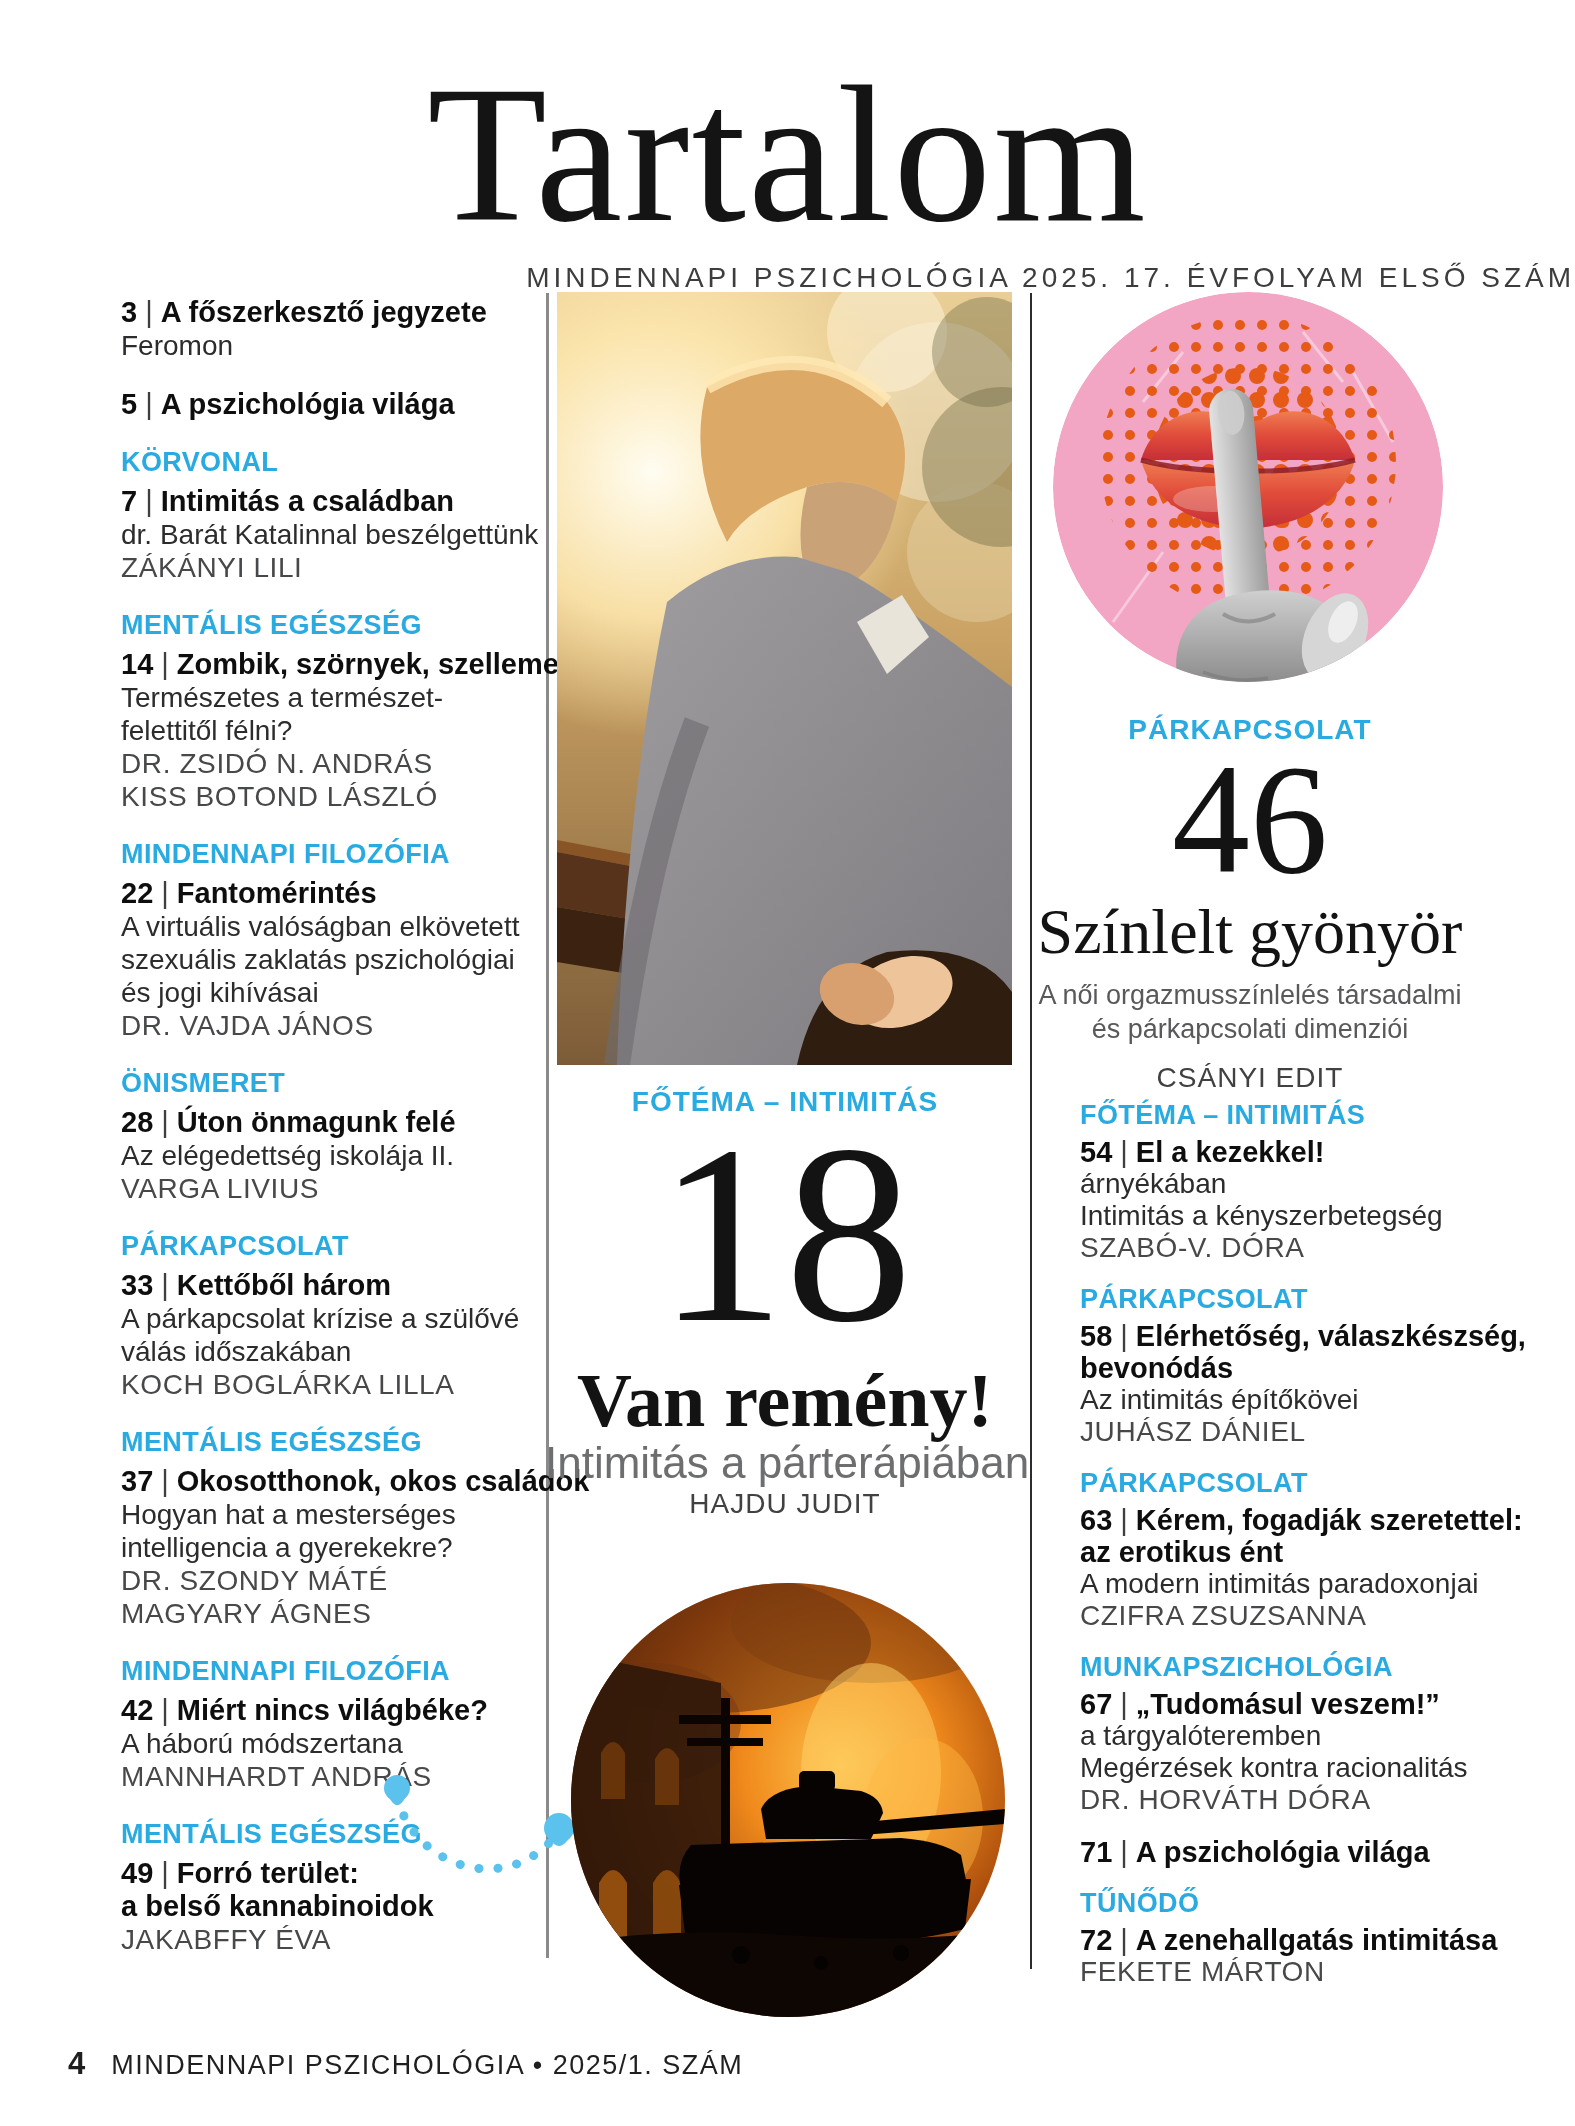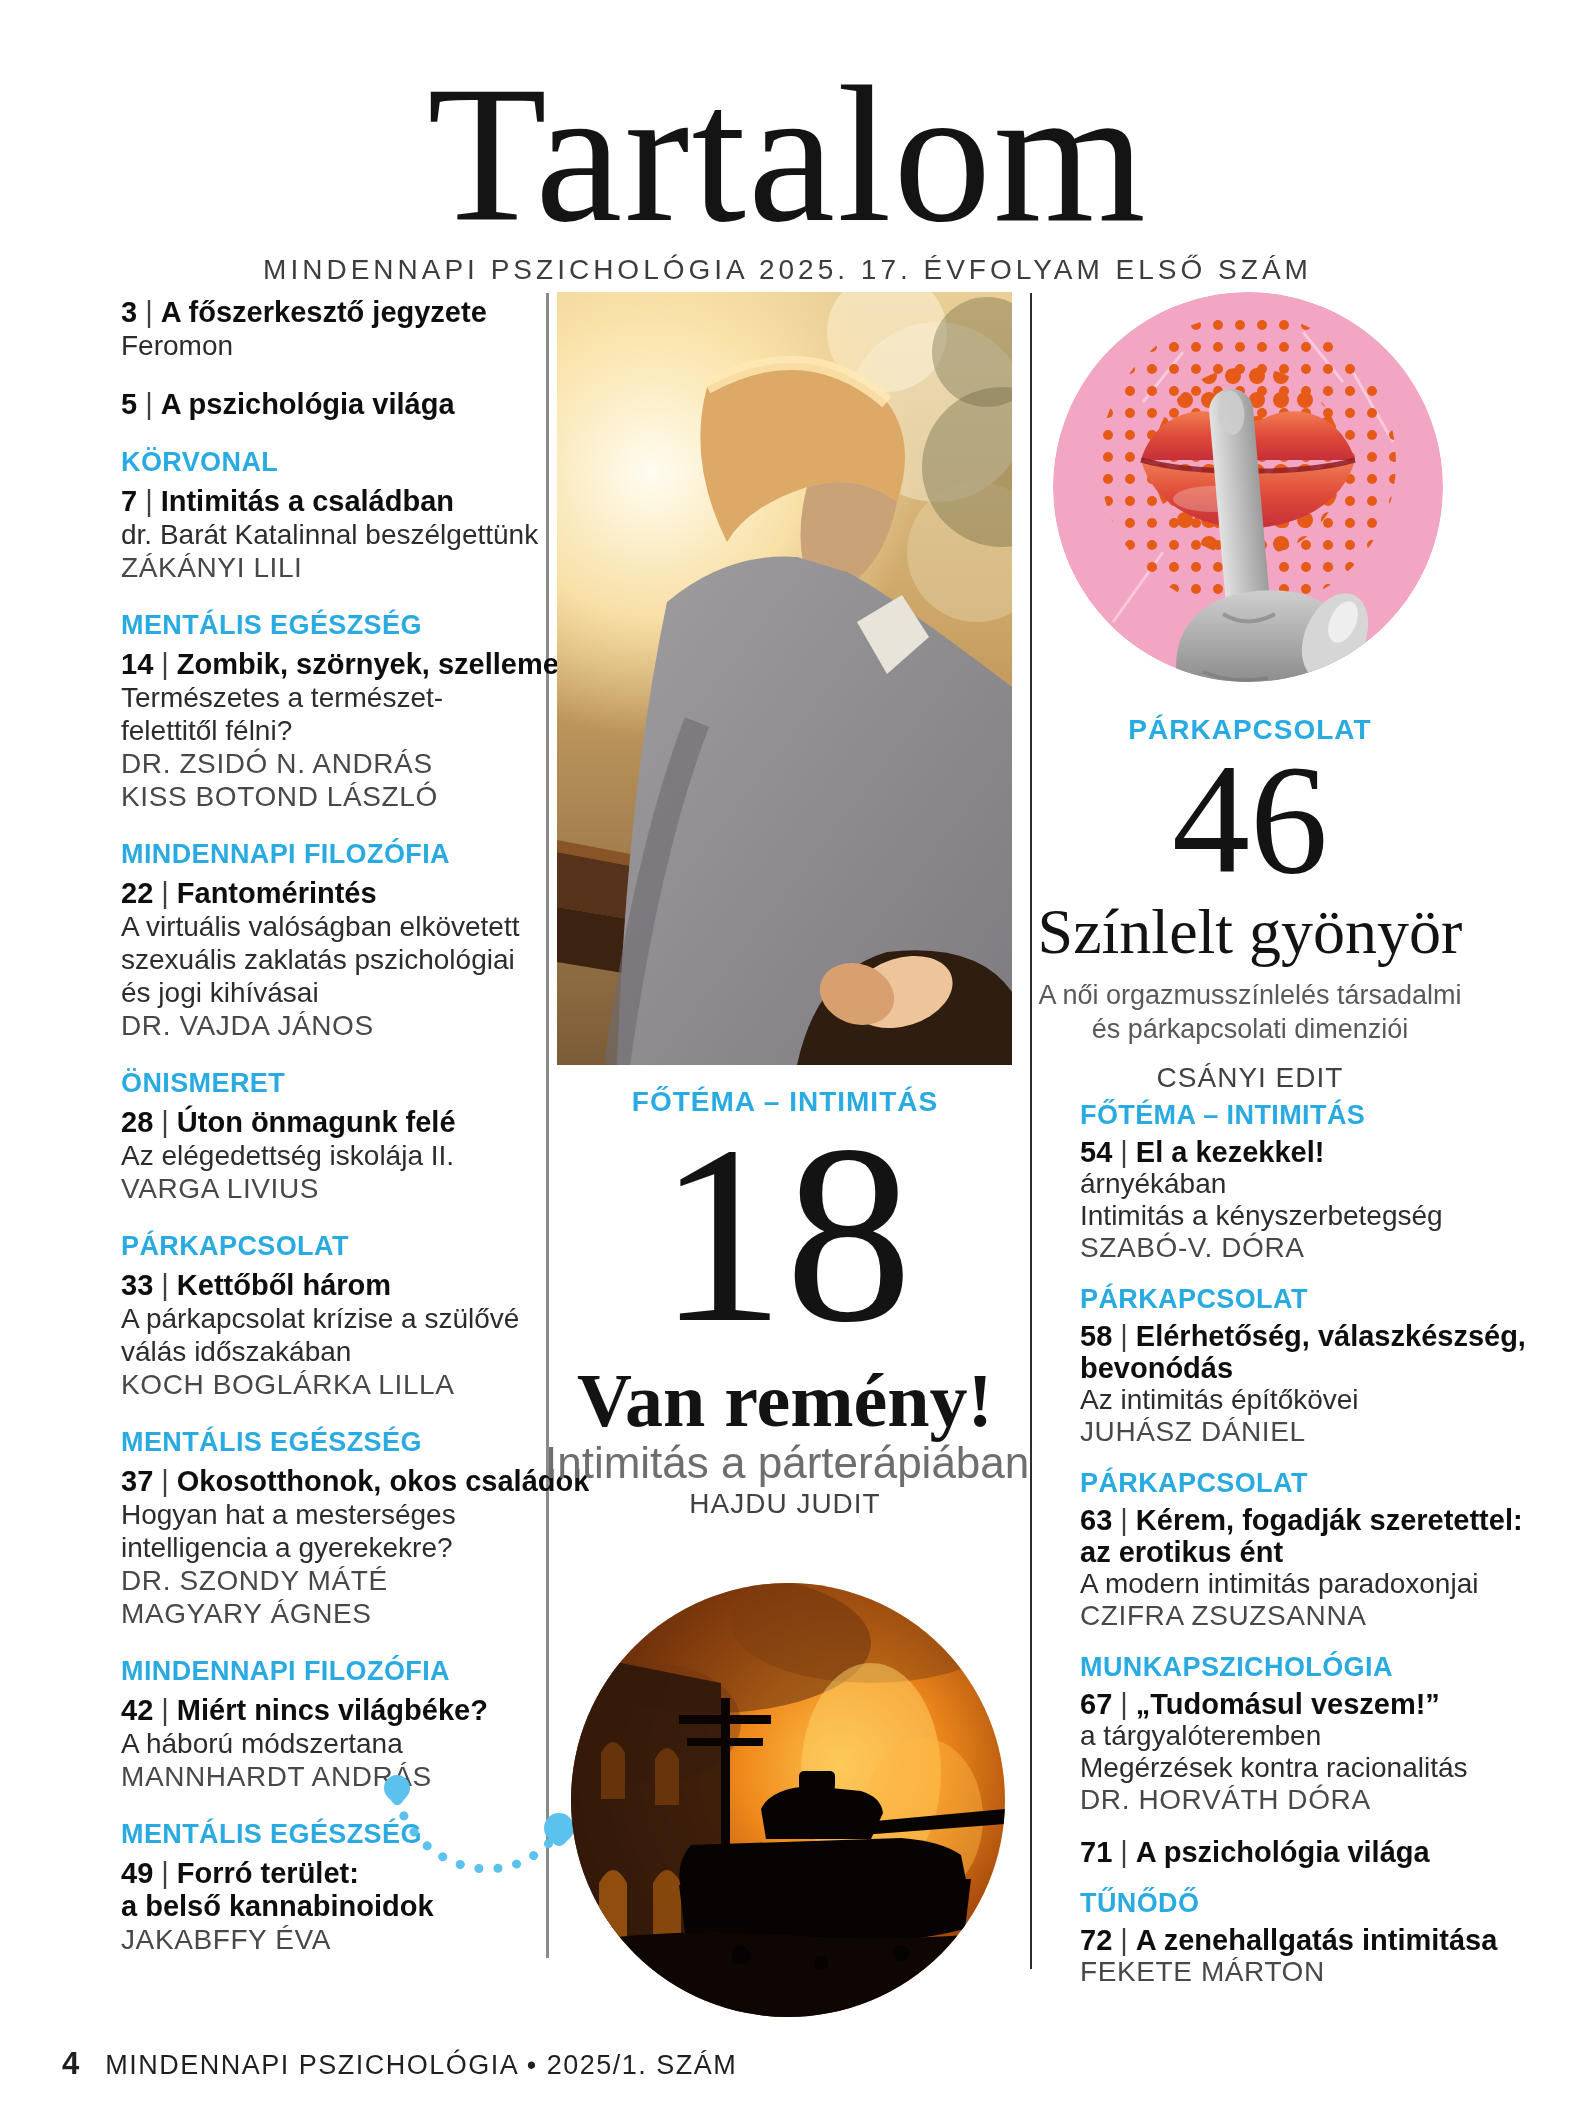--- a/index.html
+++ b/index.html
@@ -14,21 +14,21 @@
   .page{
     position:relative;width:1575px;height:2126px;margin:0 auto;background:#ffffff;
     overflow:hidden;font-family:"Liberation Sans",sans-serif;color:#1a1a1a;
   }
   
   .masthead{position:absolute;left:0;right:0;top:56px;text-align:center;}
   .masthead h1{
     margin:0;font-family:"Liberation Serif",serif;font-weight:400;
     font-size:196px;line-height:1;letter-spacing:2px;color:#141414;
   }
-  .mast-sub{margin-top:2px;font-size:28px;letter-spacing:4px;color:#3d3d3d;}
+  .mast-sub{margin-top:10px;font-size:28px;letter-spacing:4px;color:#3d3d3d;text-align:right;}
   
   .vline{position:absolute;top:293px;width:3px;background:#8a8a8a;}
   .vline-left{left:546px;height:1665px;}
   .vline-right{left:1030px;width:2px;height:1676px;background:#2c2c2c;}
   
   .cat{
     font-weight:700;font-size:27px;line-height:30px;color:var(--cyan);
     letter-spacing:.4px;margin:0 0 8px;white-space:nowrap;
   }
   .entry{margin-bottom:26px;}
@@ -61,21 +61,21 @@
   .right-feature .feat-title{font-weight:400;font-size:64px;margin-top:10px;}
   .right-feature .feat-sub{font-size:27px;line-height:34px;color:#58595b;margin-top:14px;}
   .right-feature .feat-author{margin-top:16px;color:#414143;}
   
   .dot-arc{position:absolute;left:383px;top:1772px;width:200px;height:135px;margin:0;overflow:visible;}
   .dot-arc svg{overflow:visible;display:block;}
   .dotline{stroke:var(--dot-blue);}
   .balloon{fill:var(--dot-blue);}
   .shush-bg{fill:var(--pink);}
   
-  .footer{position:absolute;left:62px;top:2046px;font-size:27px;letter-spacing:1.5px;color:#1f1f1f;}
+  .footer{position:absolute;left:68px;top:2046px;font-size:27px;letter-spacing:1.5px;color:#1f1f1f;}
   .pnum{font-weight:700;font-size:31px;letter-spacing:0;margin-right:26px;}
 </style>
 </head>
 <body>
 
 <div class="page">
 
   <header class="masthead">
     <h1>Tartalom</h1>
     <div class="mast-sub">MINDENNAPI PSZICHOLÓGIA 2025. 17. ÉVFOLYAM ELSŐ SZÁM</div>

